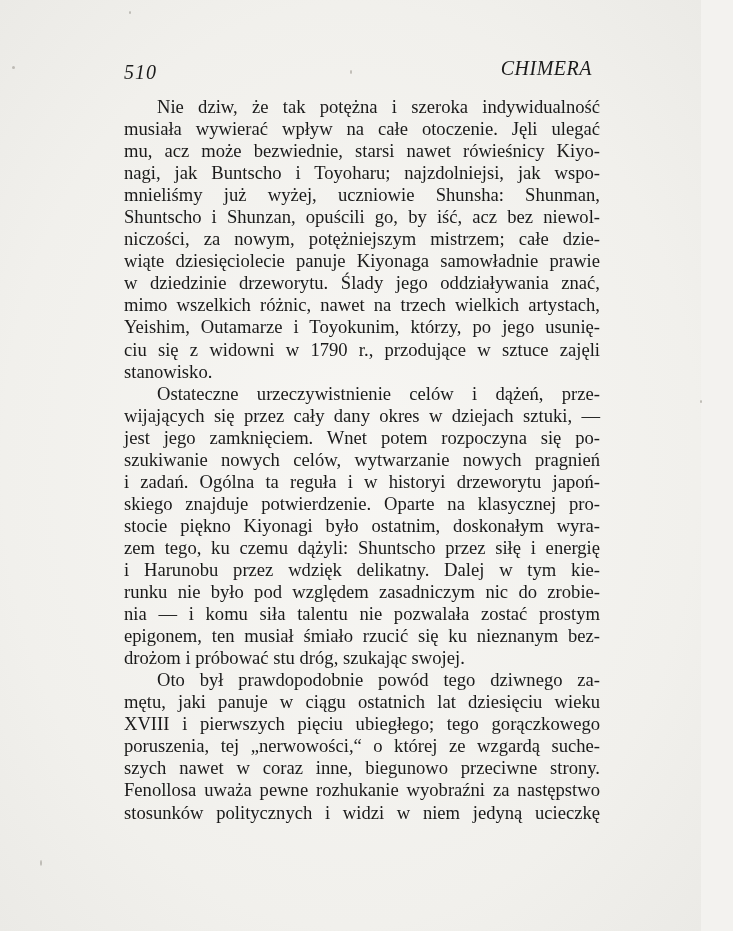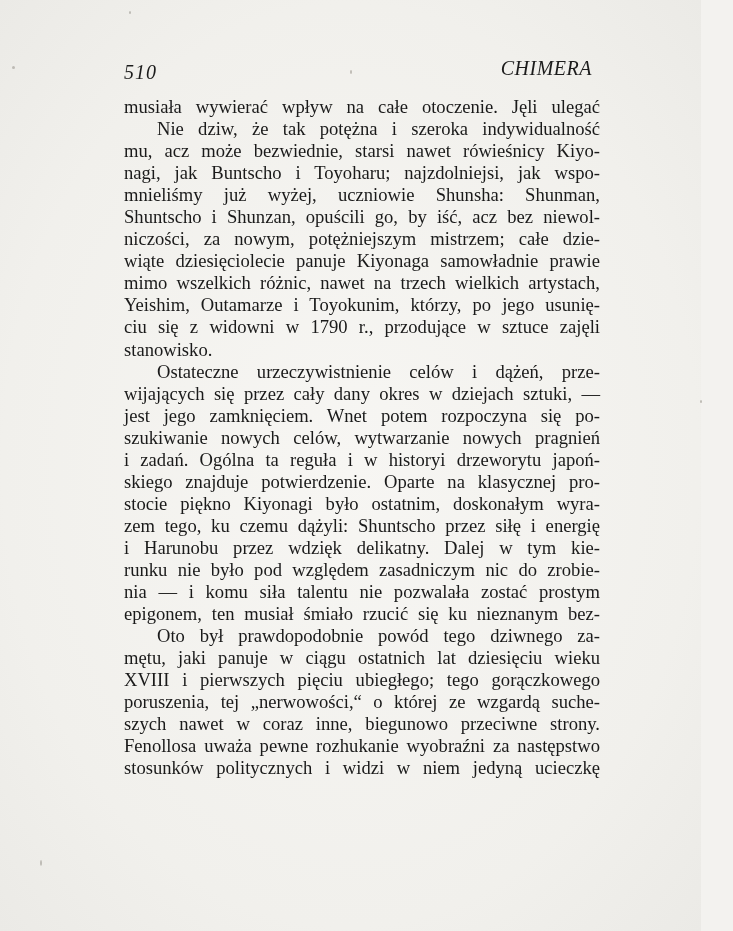--- a/index.html
+++ b/index.html
@@ -77,46 +77,48 @@
 
 <div class="page">
 
   <div class="running-head">
     <span class="page-number">510</span>
     <span class="journal-title">CHIMERA</span>
   </div>
 
   <div class="body-text">
     <div>
+      <span class="line indent">Nie dziw, że tak potężna i szeroka indywidualność</span>
       <span class="line">musiała wywierać wpływ na całe otoczenie. Jęli ulegać</span>
-      <span class="line indent">Nie dziw, że tak potężna i szeroka indywidualność</span>
       <span class="line">mu, acz może bezwiednie, starsi nawet rówieśnicy Kiyo-</span>
       <span class="line">nagi, jak Buntscho i Toyoharu; najzdolniejsi, jak wspo-</span>
       <span class="line">mnieliśmy już wyżej, uczniowie Shunsha: Shunman,</span>
       <span class="line">Shuntscho i Shunzan, opuścili go, by iść, acz bez niewol-</span>
       <span class="line">niczości, za nowym, potężniejszym mistrzem; całe dzie-</span>
       <span class="line">wiąte dziesięciolecie panuje Kiyonaga samowładnie prawie</span>
+      <span class="line">w dziedzinie drzeworytu. Ślady jego oddziaływania znać,</span>
       <span class="line">mimo wszelkich różnic, nawet na trzech wielkich artystach,</span>
       <span class="line">Yeishim, Outamarze i Toyokunim, którzy, po jego usunię-</span>
       <span class="line">ciu się z widowni w 1790 r., przodujące w sztuce zajęli</span>
       <span class="line last">stanowisko.</span>
     </div>
     <div>
       <span class="line indent">Ostateczne urzeczywistnienie celów i dążeń, prze-</span>
       <span class="line">wijających się przez cały dany okres w dziejach sztuki, —</span>
       <span class="line">jest jego zamknięciem. Wnet potem rozpoczyna się po-</span>
       <span class="line">szukiwanie nowych celów, wytwarzanie nowych pragnień</span>
       <span class="line">i zadań. Ogólna ta reguła i w historyi drzeworytu japoń-</span>
       <span class="line">skiego znajduje potwierdzenie. Oparte na klasycznej pro-</span>
       <span class="line">stocie piękno Kiyonagi było ostatnim, doskonałym wyra-</span>
       <span class="line">zem tego, ku czemu dążyli: Shuntscho przez siłę i energię</span>
       <span class="line">i Harunobu przez wdzięk delikatny. Dalej w tym kie-</span>
       <span class="line">runku nie było pod względem zasadniczym nic do zrobie-</span>
       <span class="line">nia — i komu siła talentu nie pozwalała zostać prostym</span>
       <span class="line">epigonem, ten musiał śmiało rzucić się ku nieznanym bez-</span>
+      <span class="line last">drożom i próbować stu dróg, szukając swojej.</span>
     </div>
     <div>
       <span class="line indent">Oto był prawdopodobnie powód tego dziwnego za-</span>
       <span class="line">mętu, jaki panuje w ciągu ostatnich lat dziesięciu wieku</span>
       <span class="line">XVIII i pierwszych pięciu ubiegłego; tego gorączkowego</span>
       <span class="line">poruszenia, tej „nerwowości,“ o której ze wzgardą suche-</span>
       <span class="line">szych nawet w coraz inne, biegunowo przeciwne strony.</span>
       <span class="line">Fenollosa uważa pewne rozhukanie wyobraźni za następstwo</span>
       <span class="line">stosunków politycznych i widzi w niem jedyną ucieczkę</span>
     </div>

